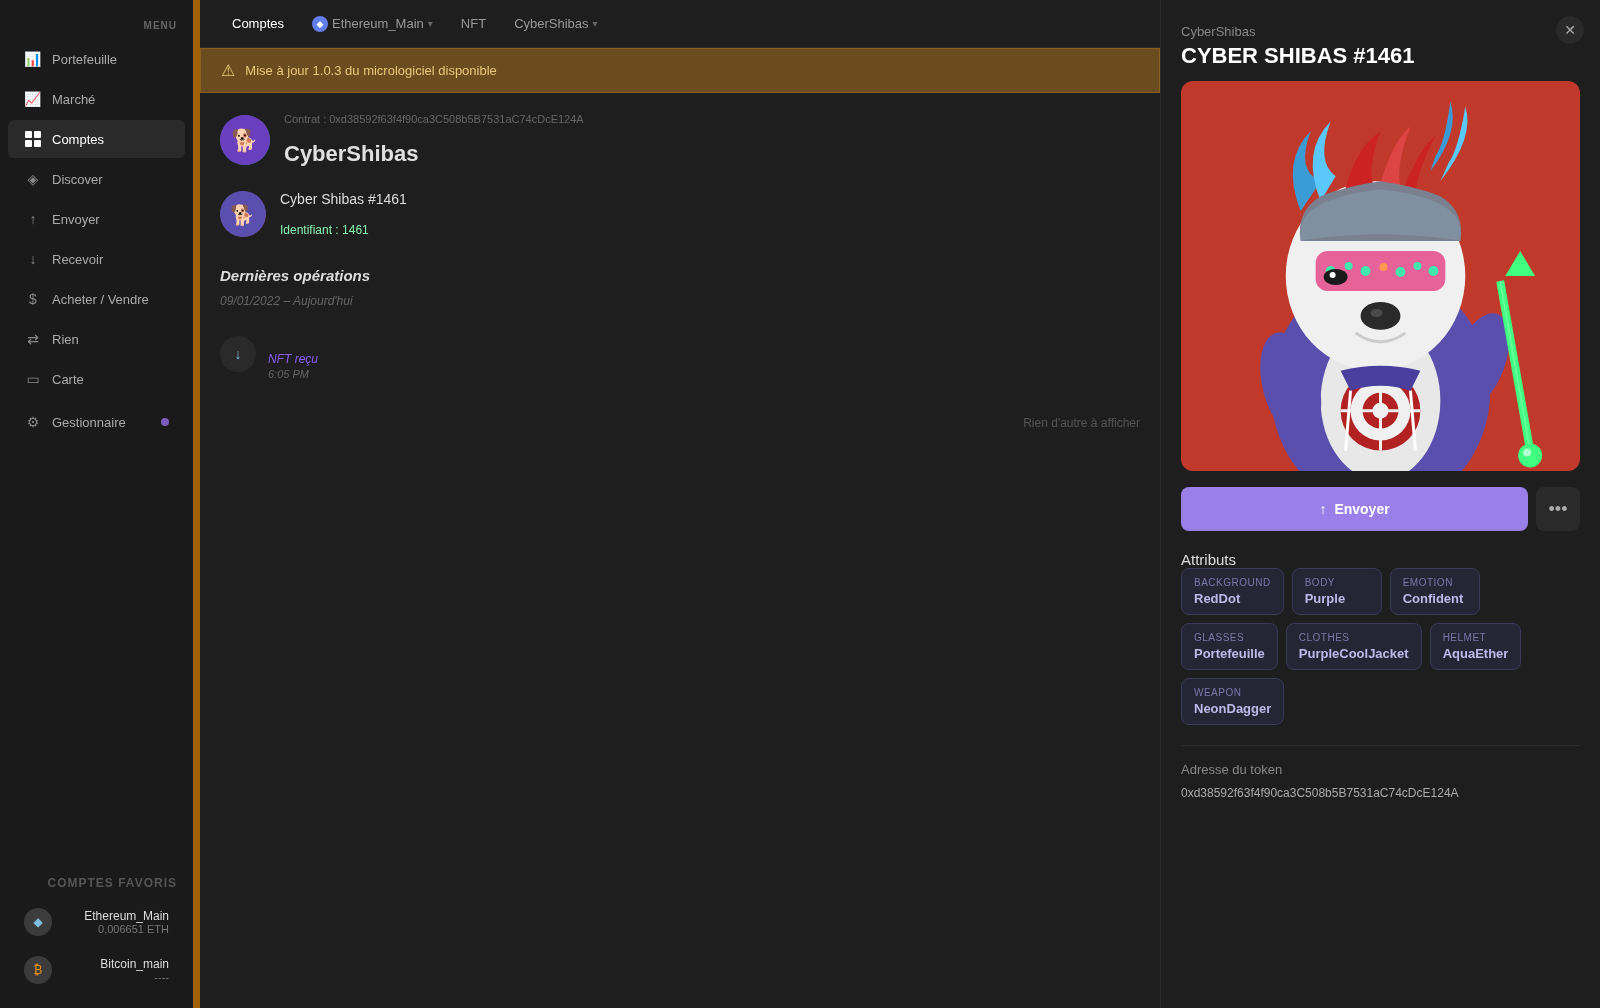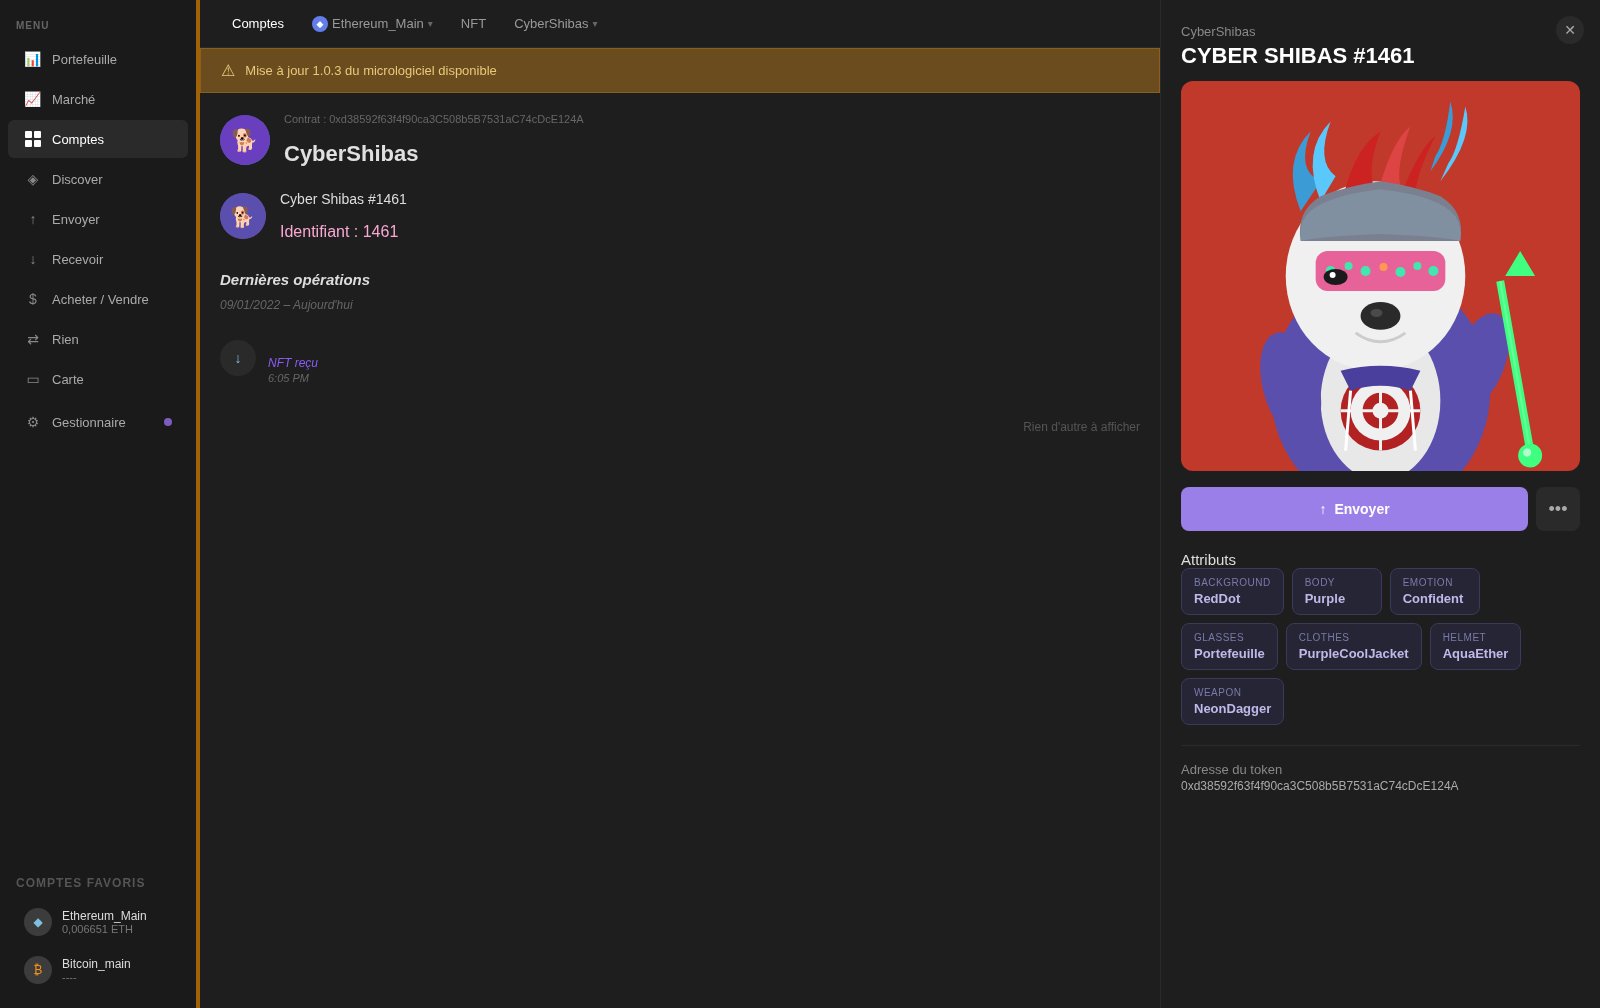--- a/index.html
+++ b/index.html
@@ -14,22 +14,23 @@
     }
 
     
     .sidebar {
       width: 200px;
       min-width: 200px;
       background: #1a1a1a;
       display: flex;
       flex-direction: column;
       padding: 0;
-      border-right: 4px solid #a16207;
+      border-right: 7px solid #a16207;
       height: 1008px;
+      text-align: right;
     }
     .sidebar-menu-label {
       font-size: 10px;
       color: #666;
       letter-spacing: 1px;
       padding: 20px 16px 8px;
       font-weight: 600;
     }
     .sidebar-item {
       display: flex;
@@ -226,21 +227,21 @@
       border-radius: 50%;
       overflow: hidden;
       background: linear-gradient(135deg, #5a4faf, #8f3f6f);
       display: flex;
       align-items: center;
       justify-content: center;
       font-size: 18px;
     }
     .nft-info {}
     .nft-name { font-size: 14px; color: #ddd; font-weight: 500; }
-    .nft-id { font-size: 16px; color: #f9a8d4; margin-top: 16px; }
+    .nft-id { font-size: 12px; color: #86efac; margin-top: 16px; }
 
     
     .operations-section { padding: 16px 20px; font-style: italic; }
     .operations-title { font-size: 15px; color: #ddd; font-weight: 600; margin-bottom: 8px; }
     .date-divider { font-size: 12px; color: #666; margin: 10px 0; }
     .transaction-item {
       display: flex;
       align-items: center;
       gap: 12px;
       padding: 10px 0;
@@ -369,21 +370,21 @@
       margin-bottom: 3px;
     }
     .attr-value {
       font-size: 13px;
       color: #c0b8e8;
       font-weight: 600;
     }
 
     
     .token-address-section { padding: 0 20px 20px; }
-    .token-address-title { font-size: 13px; color: #888; margin-bottom: 0; }
+    .token-address-title { font-size: 13px; color: #888; margin-bottom: 7px; }
     .token-address-value { font-size: 12px; color: #aaa; word-break: break-all; line-height: 1.5; }
 
     
     .divider { border: none; border-top: 1px solid #2a2a2a; margin: 0 20px; }
 
     
     ::-webkit-scrollbar { width: 4px; }
     ::-webkit-scrollbar-track { background: transparent; }
     ::-webkit-scrollbar-thumb { background: #3a3a3a; border-radius: 2px; }
   </style>

